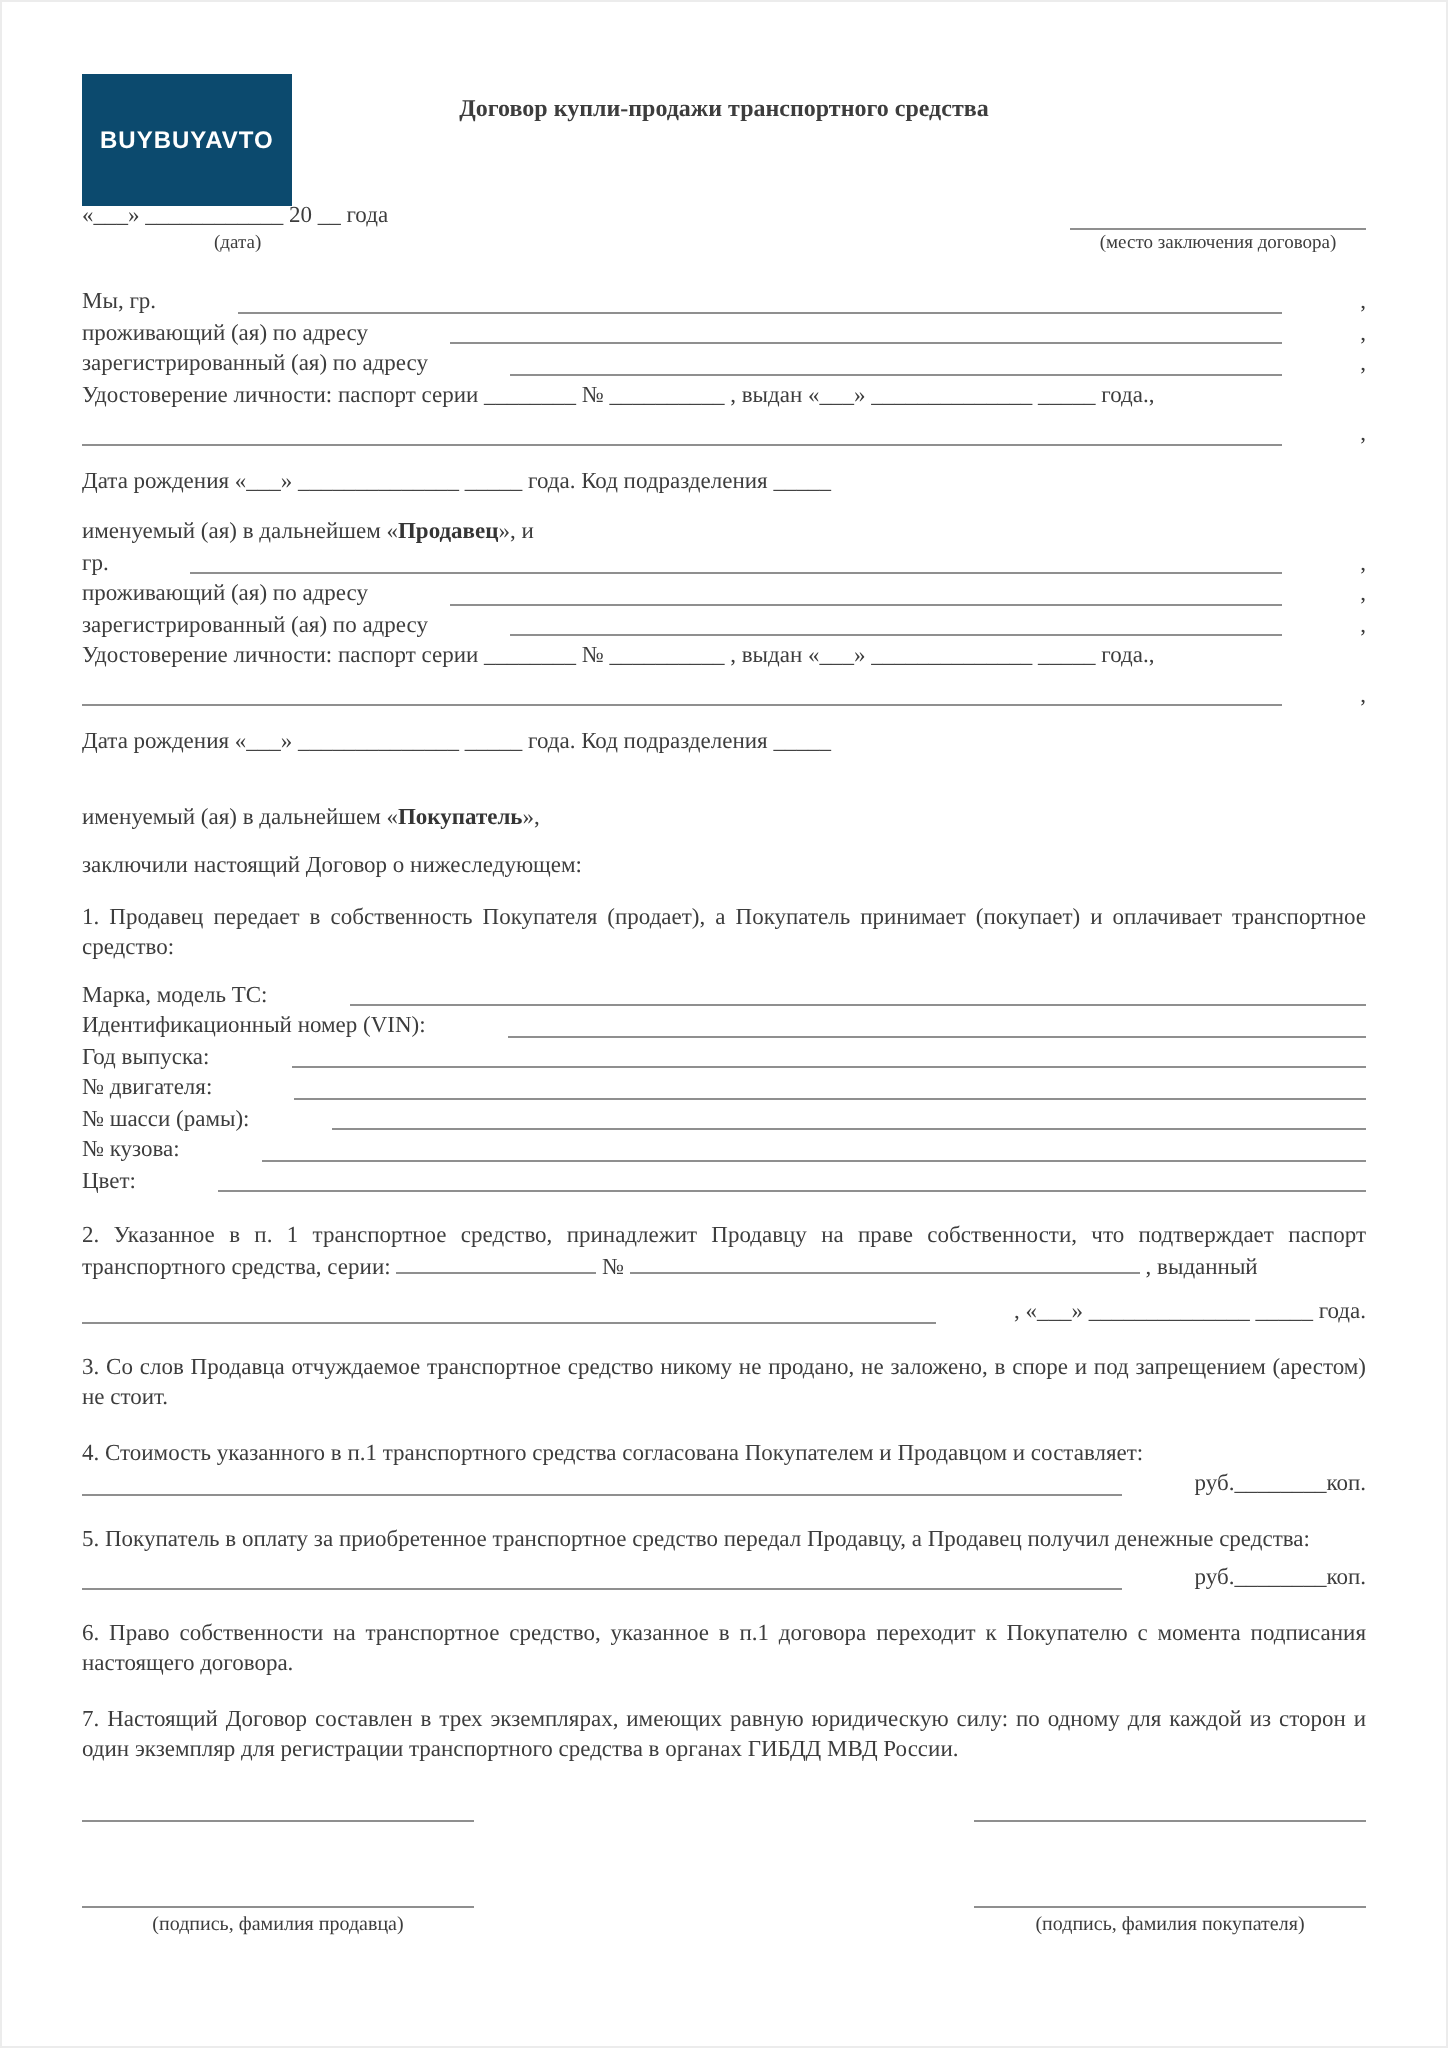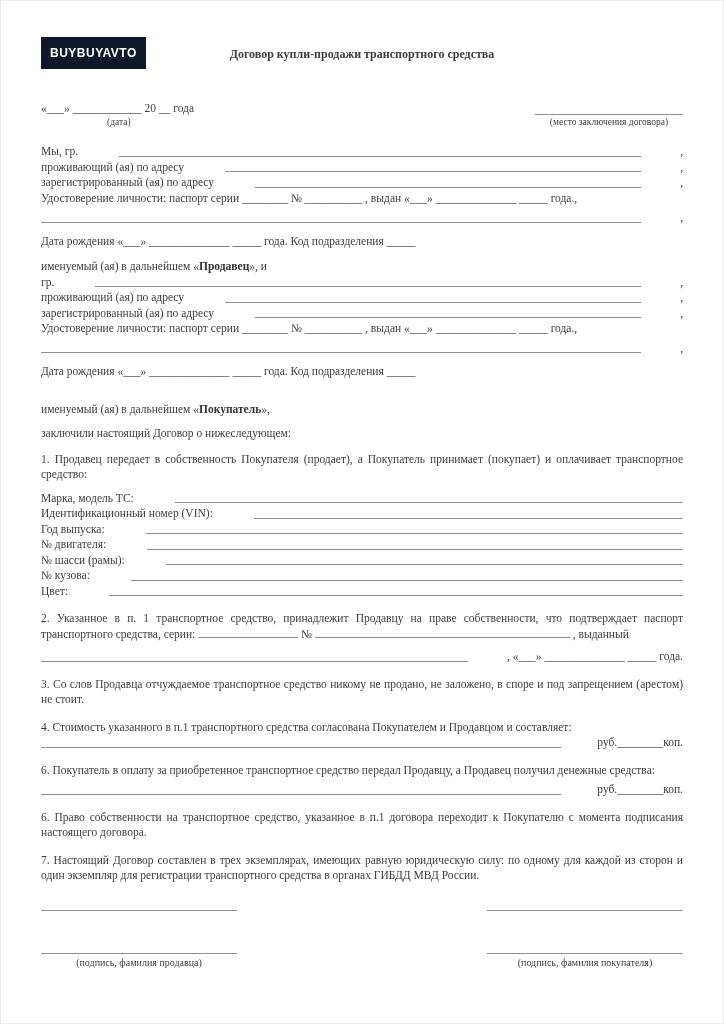--- a/index.html
+++ b/index.html
@@ -4,23 +4,23 @@
 <style>
   html,body{margin:0;padding:0;background:#ffffff;}
   body{width:724px;height:1024px;overflow:hidden;
        font-family:"Liberation Serif","DejaVu Serif",serif;
        color:#3d3d3d;font-size:11.5px;line-height:15.5px;}
   .page{box-sizing:border-box;width:724px;height:1024px;
         padding:34px 40px 0 40px;border:1px solid #ececec;background:#fff;}
 
   
   .header{position:relative;height:44px;}
-  .logo{position:absolute;left:0;top:2px;background:#0f172a;color:#fff;
+  .logo{position:absolute;left:0;top:2px;background:#0c4a6e;color:#fff;
         font-family:"Liberation Sans",sans-serif;font-weight:bold;font-size:12px;
-        letter-spacing:.5px;padding:10px 9px;line-height:12px;}
+        letter-spacing:.5px;padding:27px 9px;line-height:12px;}
   .title{text-align:center;font-weight:bold;font-size:12px;padding-top:12px;}
 
   
   .date-row{display:flex;justify-content:space-between;margin-top:22px;gap:16px;}
   .date-caption{font-size:9.5px;line-height:11px;margin-left:66px;color:#3d3d3d;}
   .place-block{width:148px;text-align:center;}
   .place-line{height:13px;border-bottom:1px solid #8f8f8f;}
   .place-caption{font-size:9.5px;line-height:12px;padding-top:1px;}
 
   
@@ -176,21 +176,21 @@
   </div>
 
   <div class="para gap3">3. Со слов Продавца отчуждаемое транспортное средство никому не продано, не заложено, в споре и под запрещением (арестом) не стоит.</div>
 
   <div class="gap3">4. Стоимость указанного в п.1 транспортного средства согласована Покупателем и Продавцом и составляет:</div>
   <div class="row">
     <span class="fill" style="margin-left:0;margin-right:0;"></span>
     <span class="tr">руб.________коп.</span>
   </div>
 
-  <div class="para gap3">6. Покупатель в оплату за приобретенное транспортное средство передал Продавцу, а Продавец получил денежные средства:</div>
+  <div class="para gap3">5. Покупатель в оплату за приобретенное транспортное средство передал Продавцу, а Продавец получил денежные средства:</div>
   <div class="row" style="margin-top:4px;">
     <span class="fill" style="margin-left:0;margin-right:0;"></span>
     <span class="tr">руб.________коп.</span>
   </div>
 
   <div class="para gap3">6. Право собственности на транспортное средство, указанное в п.1 договора переходит к Покупателю с момента подписания настоящего договора.</div>
 
   <div class="para gap3">7. Настоящий Договор составлен в трех экземплярах, имеющих равную юридическую силу: по одному для каждой из сторон и один экземпляр для регистрации транспортного средства в органах ГИБДД МВД России.</div>
 
   <div class="sig-row">

